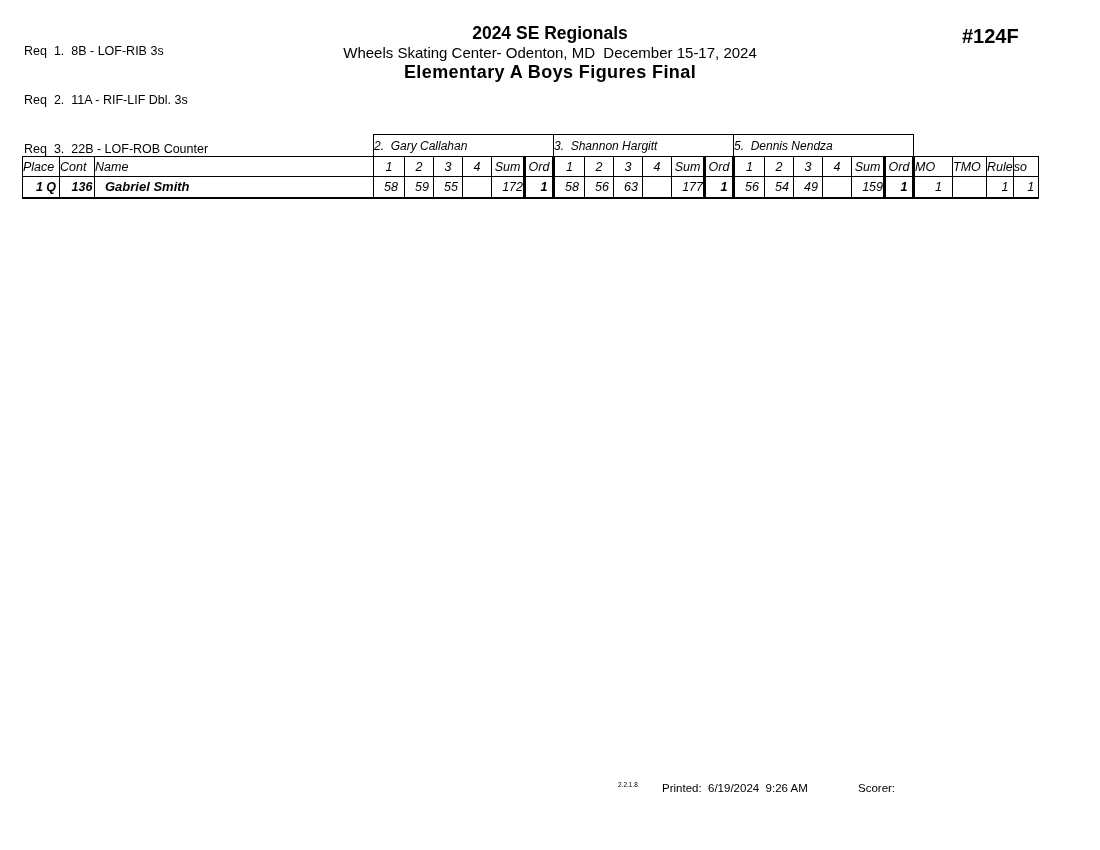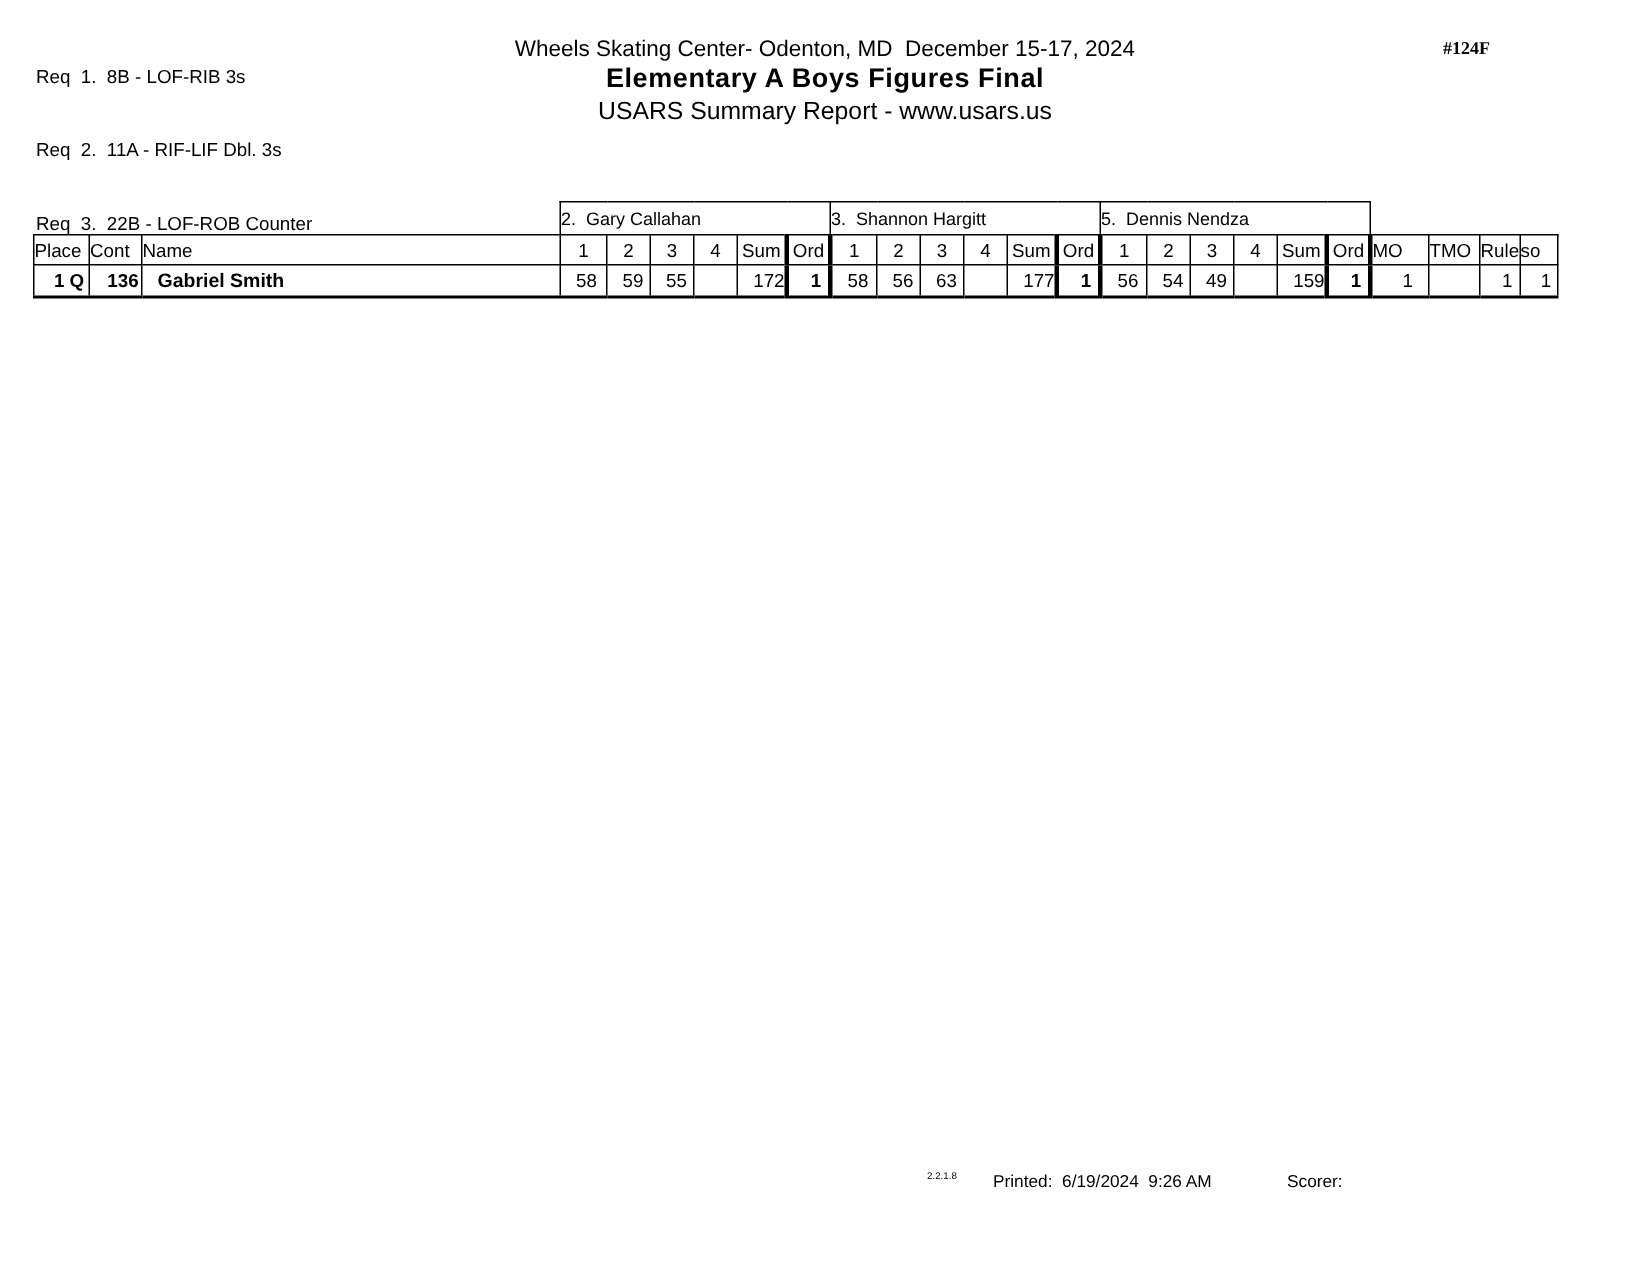--- a/index.html
+++ b/index.html
@@ -17,32 +17,33 @@
   }
 
   
   .titles { position: absolute; left: 0; top: 23px; width: 1100px; text-align: center; }
   .t1 { font-weight: bold; font-size: 17.5px; line-height: 20px; }
   .t2 { font-size: 15px; line-height: 19px; white-space: pre; }
   .t3 { font-weight: bold; font-size: 18px; line-height: 21px; letter-spacing: 0.4px; }
   .t4 { font-size: 16.5px; line-height: 23px; }
 
   
-  .doc-num { position: absolute; left: 962px; top: 25px; font-weight: bold; font-size: 12px; font-family: Liberation Serif, serif; }
+  .doc-num { position: absolute; left: 962px; top: 25px; font-weight: bold; font-size: 20px; }
 
   
   table.results {
     position: absolute; left: 22px; top: 134px;
     border-collapse: collapse; table-layout: fixed;
     font-size: 12.5px;
   }
   table.results td {
     border: 1px solid #000;
     padding: 0; white-space: pre; overflow: hidden;
     vertical-align: middle;
+    font-style: italic;
   }
   tr.r-judges { height: 22px; }
   tr.r-judges td.nb { border: none; }
   td.jn { padding-left: 5px; font-size: 12px; text-align: left; }
   tr.r-head { height: 20px; }
   tr.r-data { height: 21px; }
   tr.r-data td { border-bottom: 2px solid #000; padding-left: 10px; }
   .pl { text-align: left; padding-left: 3px; }
   .c  { text-align: center; }
   .b  { font-weight: bold; }
@@ -59,23 +60,23 @@
 </head>
 <body>
 
 <div class="req-block">
   <div>Req  1.  8B - LOF-RIB 3s</div>
   <div>Req  2.  11A - RIF-LIF Dbl. 3s</div>
   <div>Req  3.  22B - LOF-ROB Counter</div>
 </div>
 
 <div class="titles">
+  <div class="t1">2024 SE Regionals</div>
   <div class="t2">Wheels Skating Center- Odenton, MD  December 15-17, 2024</div>
   <div class="t3">Elementary A Boys Figures Final</div>
-  <div class="t4">USARS Summary Report - www.usars.us</div>
 </div>
 
 <div class="doc-num">#124F</div>
 
 <table class="results">
   <colgroup>
     <col style="width:37px">
       <col style="width:35px">
       <col style="width:279px">
     <col style="width:31px">

